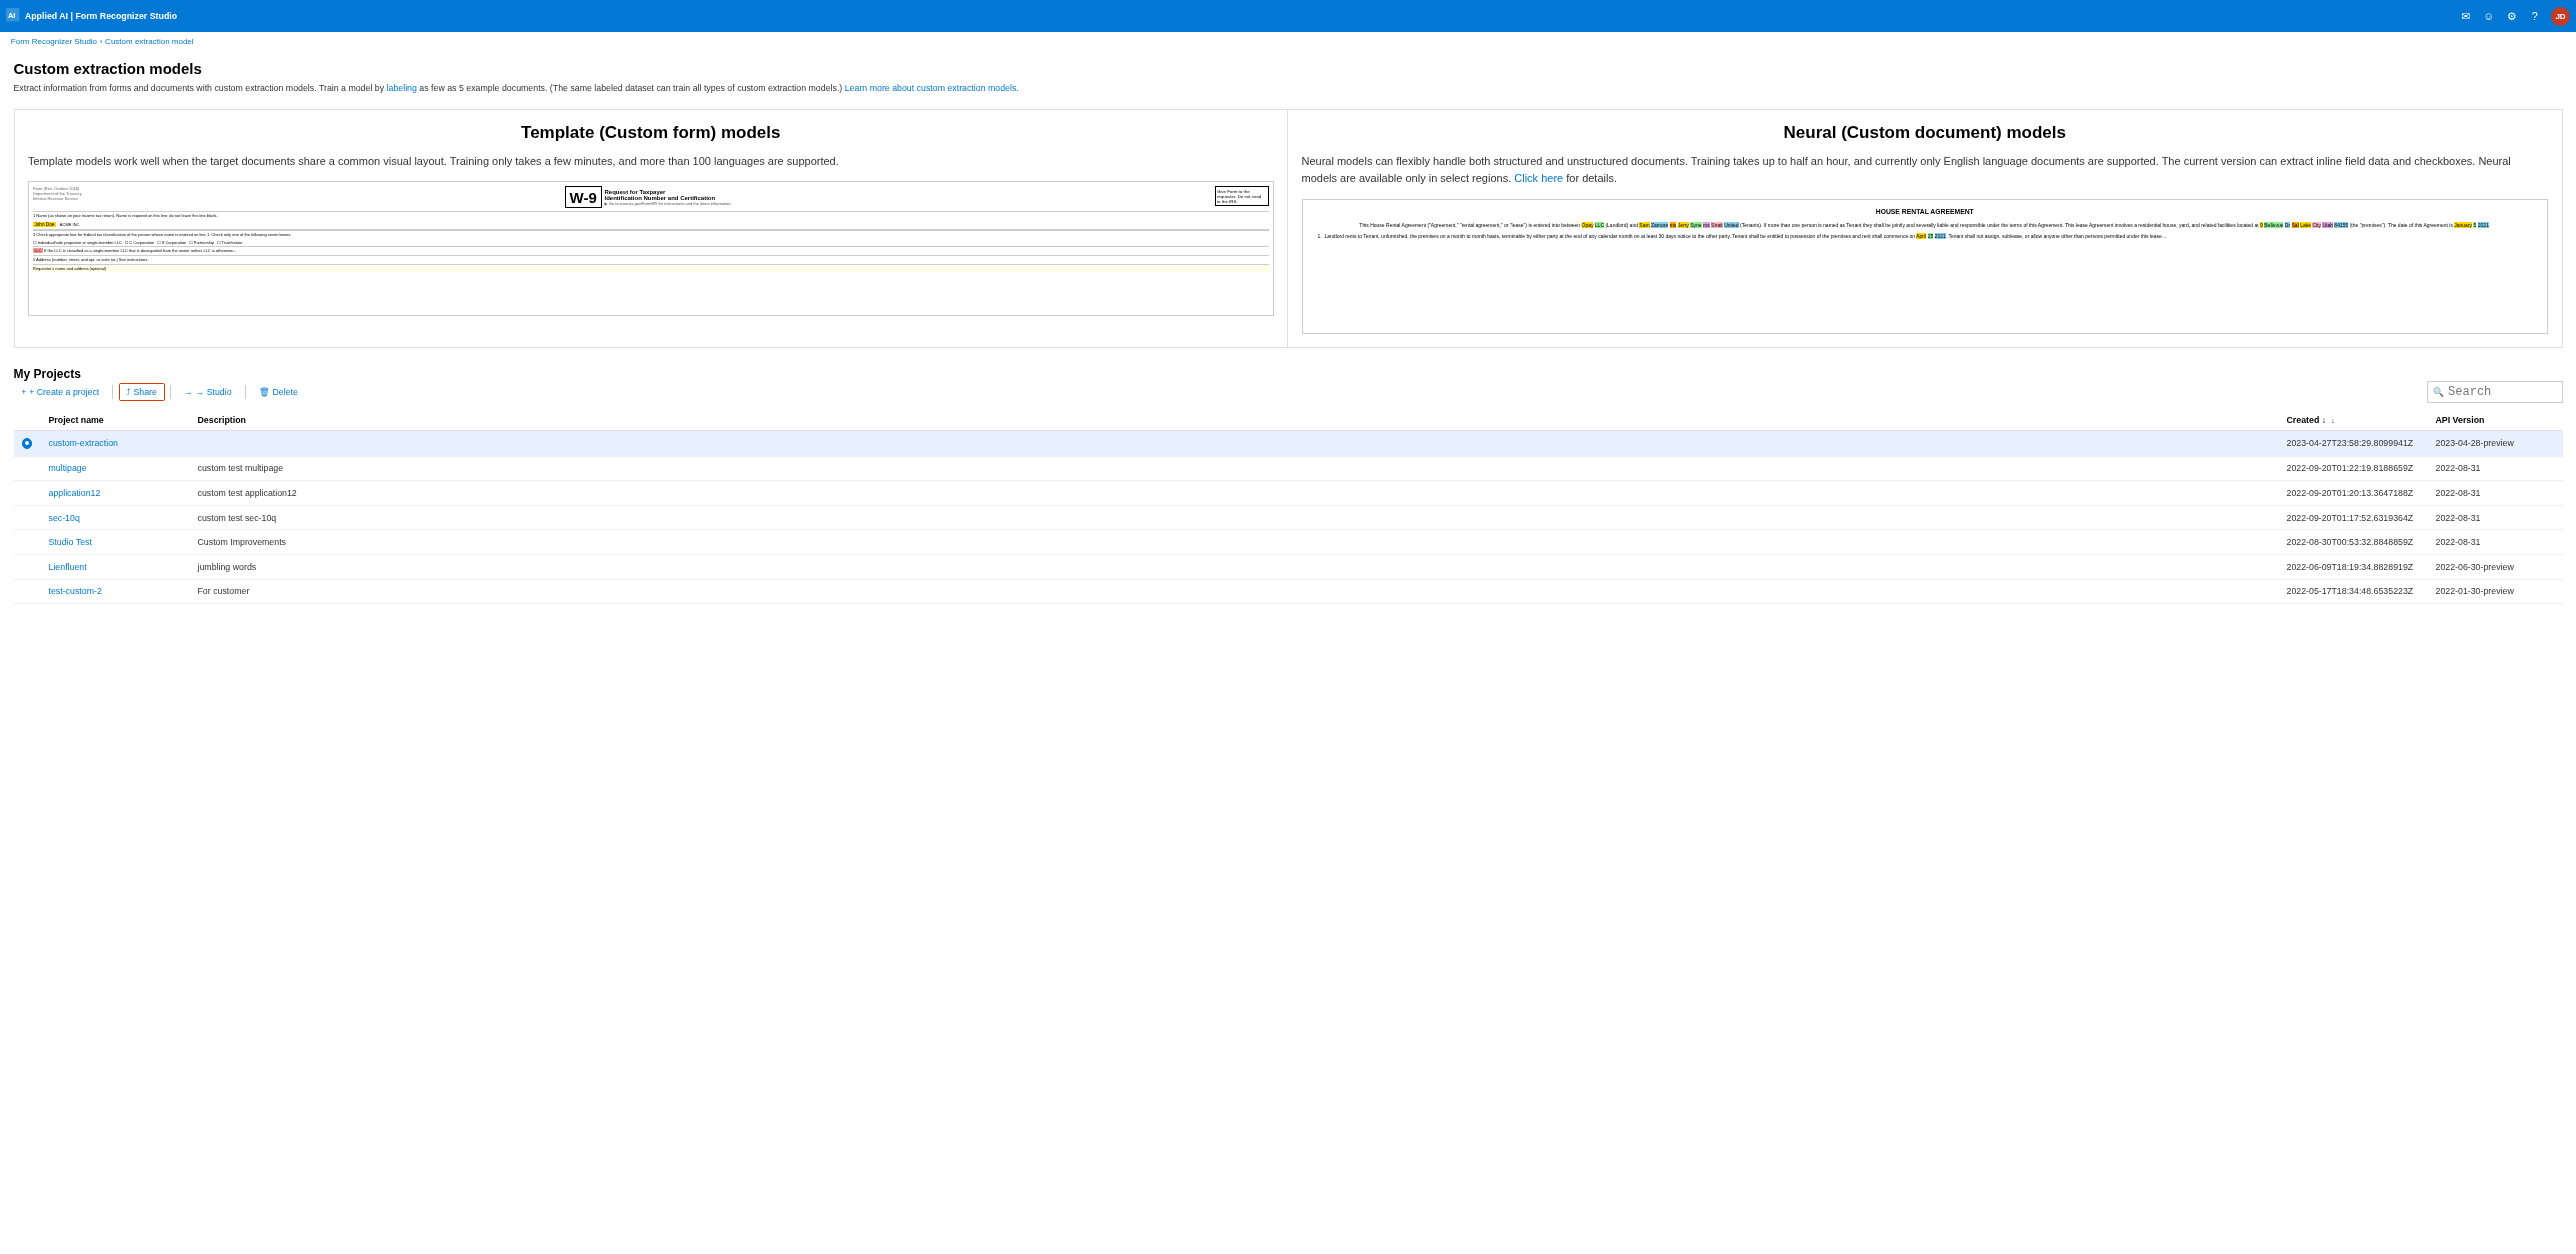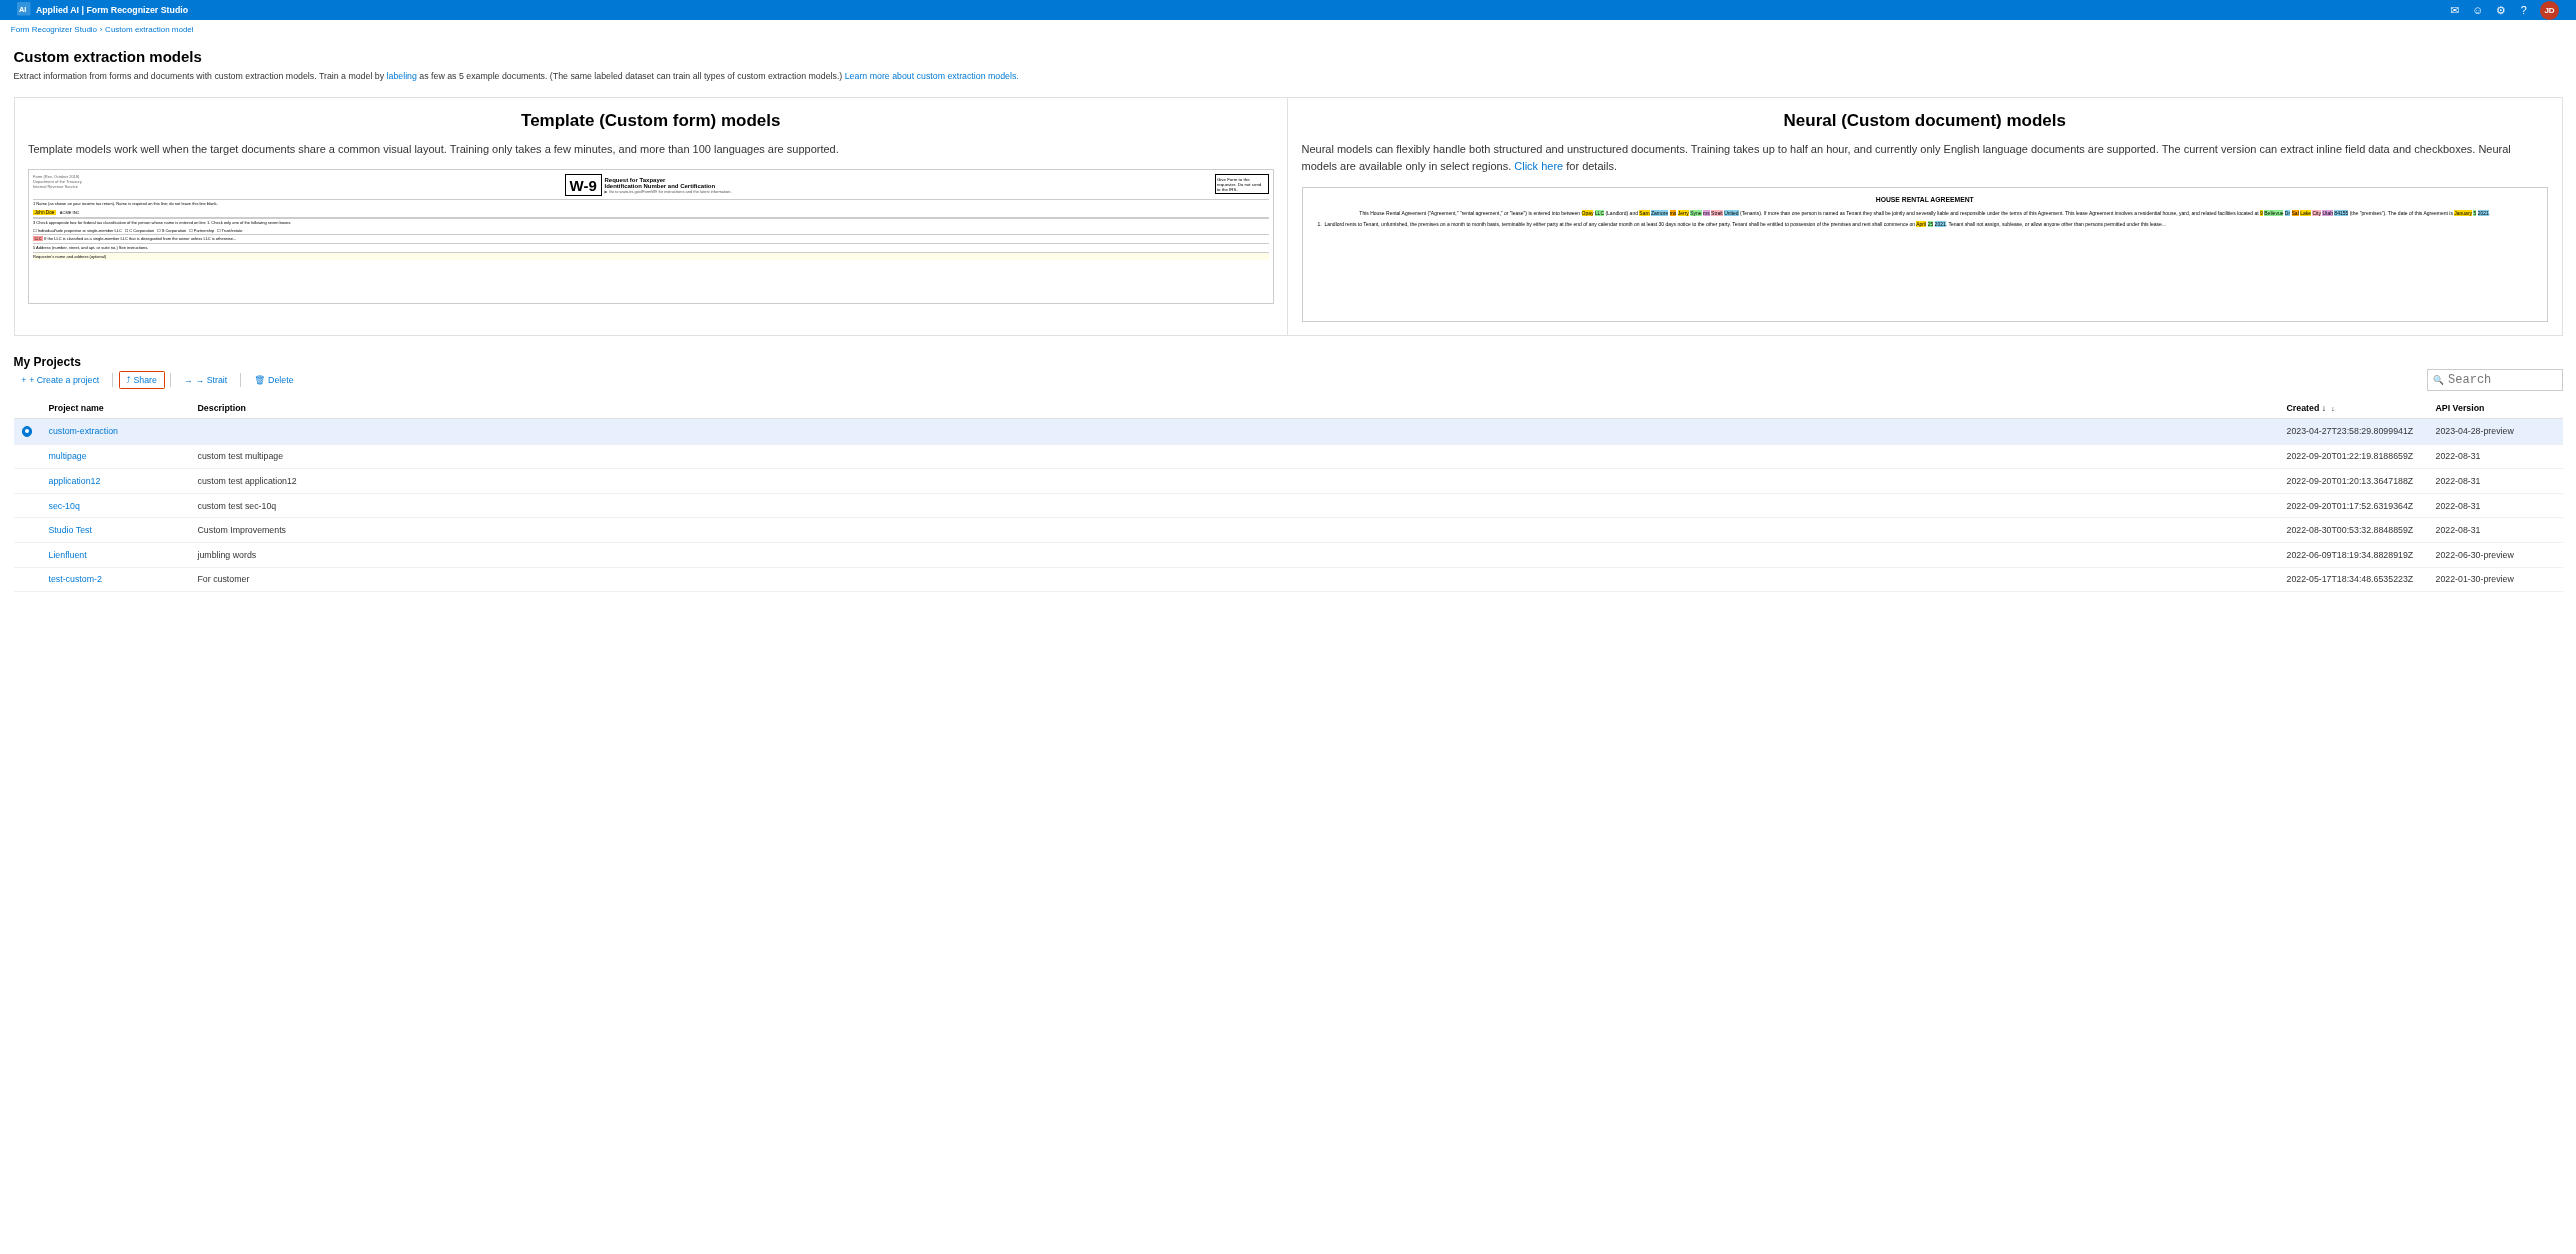--- a/index.html
+++ b/index.html
@@ -2,24 +2,24 @@
 <html style="font-size:10.8px"><head>
   <meta charset="utf-8">
   <style>
     * { box-sizing: border-box; margin: 0; padding: 0; }
     body { font-family: 'Segoe UI', Arial, sans-serif; font-size: 8.8px; color: #333; background: #fff; }
 
     
     .top-bar {
       background: #0078d4;
       color: #fff;
-      height: 20px;
+      height: 32px;
       display: flex;
       align-items: center;
-      padding: 0 17px;
+      padding: 0 6px;
       justify-content: space-between;
     }
     .top-bar-left { display: flex; align-items: center; gap: 5.4px; font-size: 8.8px; font-weight: 600; }
     .top-bar-right { display: flex; align-items: center; gap: 9.5px; }
     .top-bar-icon { width: 13.5px; height: 13.5px; display: flex; align-items: center; justify-content: center; cursor: pointer; color: #fff; font-size: 10.8px; }
     .avatar { width: 19px; height: 19px; border-radius: 50%; background: #c23b22; display: flex; align-items: center; justify-content: center; font-size: 8px; color: #fff; font-weight: bold; }
 
     
     .breadcrumb { padding: 5.4px 10.8px; font-size: 8px; color: #0078d4; display: flex; align-items: center; gap: 2.7px; }
     .breadcrumb a { color: #0078d4; text-decoration: none; }
@@ -252,21 +252,21 @@
         <span>+ Create a project</span>
       </button>
       <div class="toolbar-separator"></div>
       <button class="toolbar-btn highlighted">
         <span>⤴</span>
         <span>Share</span>
       </button>
       <div class="toolbar-separator"></div>
       <button class="toolbar-btn">
         <span>→</span>
-        <span>→ Strait</span>
+        <span>→ Studio</span>
       </button>
       <div class="toolbar-separator"></div>
       <button class="toolbar-btn">
         <span>🗑</span>
         <span>Delete</span>
       </button>
     </div>
     <div class="search-box">
       <span style="color:#666;">🔍</span>
       <input type="text" placeholder="Search" style="">

